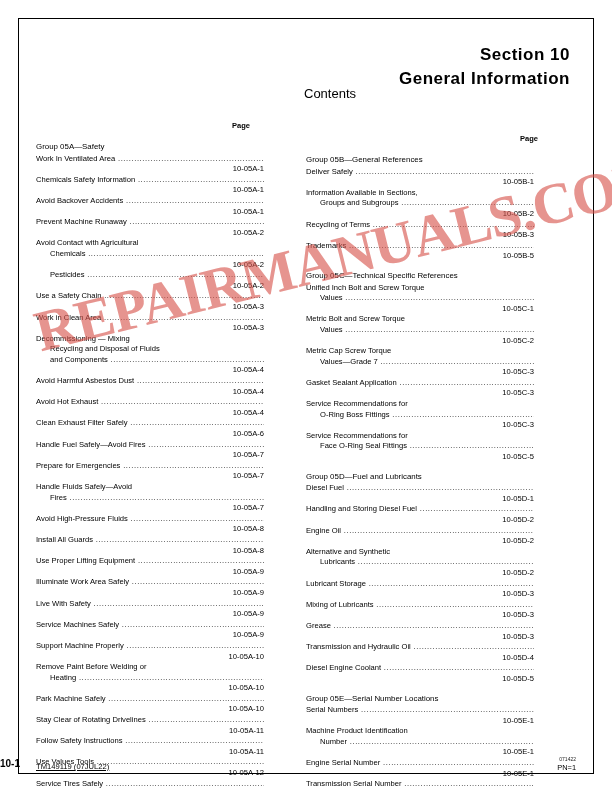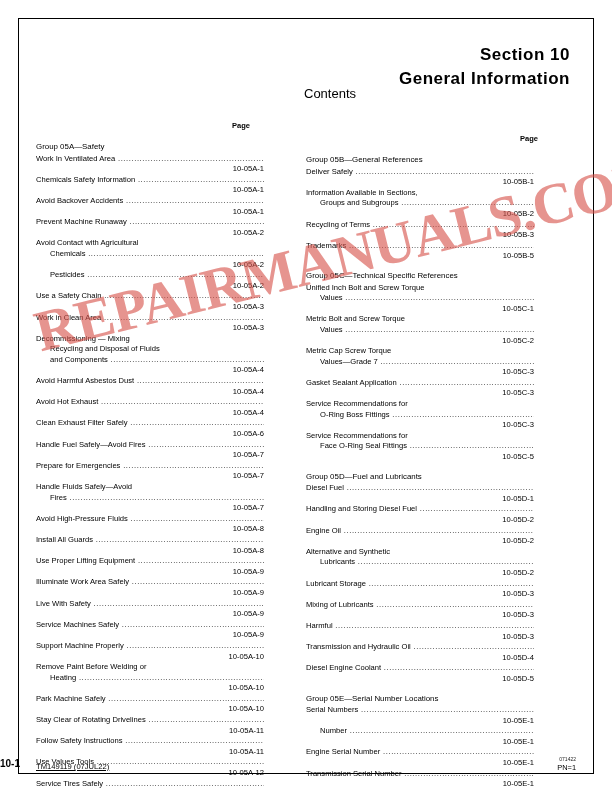--- a/index.html
+++ b/index.html
@@ -233,25 +233,26 @@
       <div class="entry"><span class="t">Service Recommendations for</span></div>
       <div class="entry cont"><span class="t">Face O-Ring Seal Fittings</span><span class="dots"> ..........................................................................................</span><span class="pg">10-05C-5</span></div>
       <div class="grp">Group 05D—Fuel and Lubricants</div>
       <div class="entry"><span class="t">Diesel Fuel</span><span class="dots"> ..........................................................................................</span><span class="pg">10-05D-1</span></div>
       <div class="entry"><span class="t">Handling and Storing Diesel Fuel</span><span class="dots"> ..........................................................................................</span><span class="pg">10-05D-2</span></div>
       <div class="entry"><span class="t">Engine Oil</span><span class="dots"> ..........................................................................................</span><span class="pg">10-05D-2</span></div>
       <div class="entry"><span class="t">Alternative and Synthetic</span></div>
       <div class="entry cont"><span class="t">Lubricants</span><span class="dots"> ..........................................................................................</span><span class="pg">10-05D-2</span></div>
       <div class="entry"><span class="t">Lubricant Storage</span><span class="dots"> ..........................................................................................</span><span class="pg">10-05D-3</span></div>
       <div class="entry"><span class="t">Mixing of Lubricants</span><span class="dots"> ..........................................................................................</span><span class="pg">10-05D-3</span></div>
-      <div class="entry"><span class="t">Harmful</span><span class="dots"> ..........................................................................................</span><span class="pg">10-05D-3</span></div>
+      <div class="entry"><span class="t">Grease</span><span class="dots"> ..........................................................................................</span><span class="pg">10-05D-3</span></div>
       <div class="entry"><span class="t">Transmission and Hydraulic Oil</span><span class="dots"> ..........................................................................................</span><span class="pg">10-05D-4</span></div>
       <div class="entry"><span class="t">Diesel Engine Coolant</span><span class="dots"> ..........................................................................................</span><span class="pg">10-05D-5</span></div>
       <div class="grp">Group 05E—Serial Number Locations</div>
       <div class="entry"><span class="t">Serial Numbers</span><span class="dots"> ..........................................................................................</span><span class="pg">10-05E-1</span></div>
+      <div class="entry"><span class="t">Machine Product Identification</span></div>
       <div class="entry cont"><span class="t">Number</span><span class="dots"> ..........................................................................................</span><span class="pg">10-05E-1</span></div>
       <div class="entry"><span class="t">Engine Serial Number</span><span class="dots"> ..........................................................................................</span><span class="pg">10-05E-1</span></div>
       <div class="entry"><span class="t">Transmission Serial Number</span><span class="dots"> ..........................................................................................</span><span class="pg">10-05E-1</span></div>
     </div>
 
   <div class="watermark">
     <div class="wm-text">REPAIRMANUALS.COM</div>
   </div>
 
   <div class="footer-left">TM149119 (07JUL22)</div>

